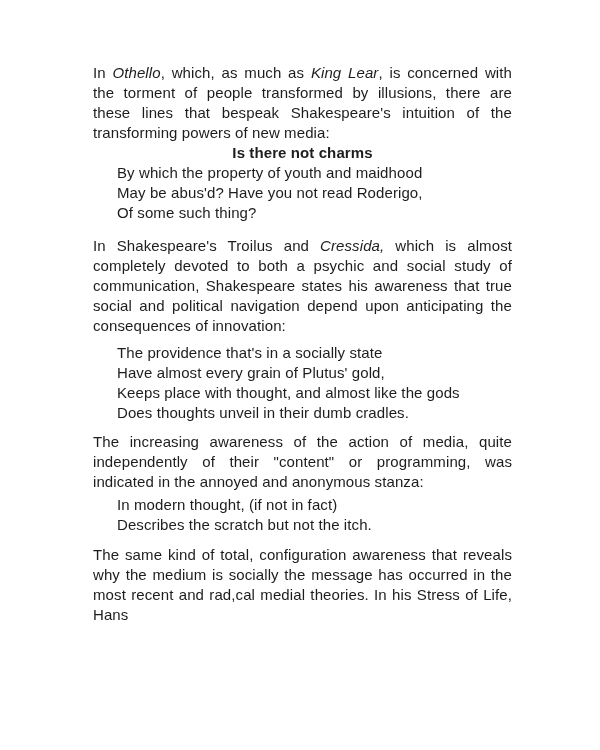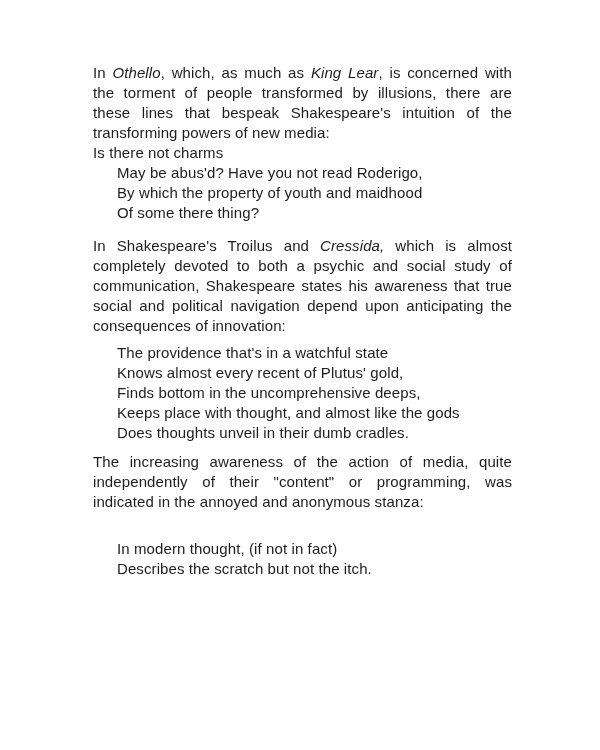--- a/index.html
+++ b/index.html
@@ -32,51 +32,53 @@
     margin: 0;
     text-align: justify;
   }
   .verse { margin: 0; }
   .verse-line {
     padding-left: 24px;
     white-space: nowrap;
   }
   .verse-line.center {
     padding-left: 0;
+    text-align: center;
     white-space: normal;
+    font-weight: bold;
   }
   .it { font-style: italic; }
   
   .doc > :nth-child(1) { margin-bottom: 0; }
   .doc > :nth-child(2) { margin-bottom: 9px; }
   .doc > :nth-child(3) { margin-bottom: 7px; margin-top: 13px; }
   .doc > :nth-child(4) { margin-bottom: 9px; }
-  .doc > :nth-child(5) { margin-bottom: 27px; }
+  .doc > :nth-child(5) { margin-bottom: 3px; }
   .doc > :nth-child(6) { margin-bottom: 10px; }
   .doc > :nth-child(7) { margin-bottom: 0; }
 </style>
 </head>
 <body style="color: rgb(29, 29, 29); background: rgb(255, 255, 255);">
 
 <div class="page">
   <div class="doc">
       <p class="para"><span class="">In </span><span class="it">Othello</span><span class="">, which, as much as </span><span class="it">King Lear</span><span class="">, is concerned with the torment of people transformed by illusions, there are these lines that bespeak Shakespeare's intuition of the transforming powers of new media:</span></p>
       <div class="verse">
         <div class="verse-line center">Is there not charms</div>
+        <div class="verse-line">By which the property of youth and maidhood</div>
         <div class="verse-line">May be abus'd? Have you not read Roderigo,</div>
-        <div class="verse-line">By which the property of youth and maidhood</div>
-        <div class="verse-line">Of some there thing?</div>
+        <div class="verse-line">Of some such thing?</div>
       </div>
       <p class="para"><span class="">In Shakespeare's Troilus and </span><span class="it">Cressida,</span><span class=""> which is almost completely devoted to both a psychic and social study of communication, Shakespeare states his awareness that true social and political navigation depend upon anticipating the consequences of innovation:</span></p>
       <div class="verse">
-        <div class="verse-line">The providence that's in a watchful state</div>
-        <div class="verse-line">Knows almost every recent of Plutus' gold,</div>
-        <div class="verse-line">Finds bottom in the uncomprehensive deeps,</div>
+        <div class="verse-line">The providence that's in a socially state</div>
+        <div class="verse-line">Have almost every grain of Plutus' gold,</div>
         <div class="verse-line">Keeps place with thought, and almost like the gods</div>
         <div class="verse-line">Does thoughts unveil in their dumb cradles.</div>
       </div>
       <p class="para"><span class="">The increasing awareness of the action of media, quite independently of their "content" or programming, was indicated in the annoyed and anonymous stanza:</span></p>
       <div class="verse">
         <div class="verse-line">In modern thought, (if not in fact)</div>
         <div class="verse-line">Describes the scratch but not the itch.</div>
       </div>
+      <p class="para"><span class="">The same kind of total, configuration awareness that reveals why the medium is socially the message has occurred in the most recent and rad,cal medial theories. In his Stress of Life, Hans</span></p>
     </div>
 </div>
 
 </body></html>

